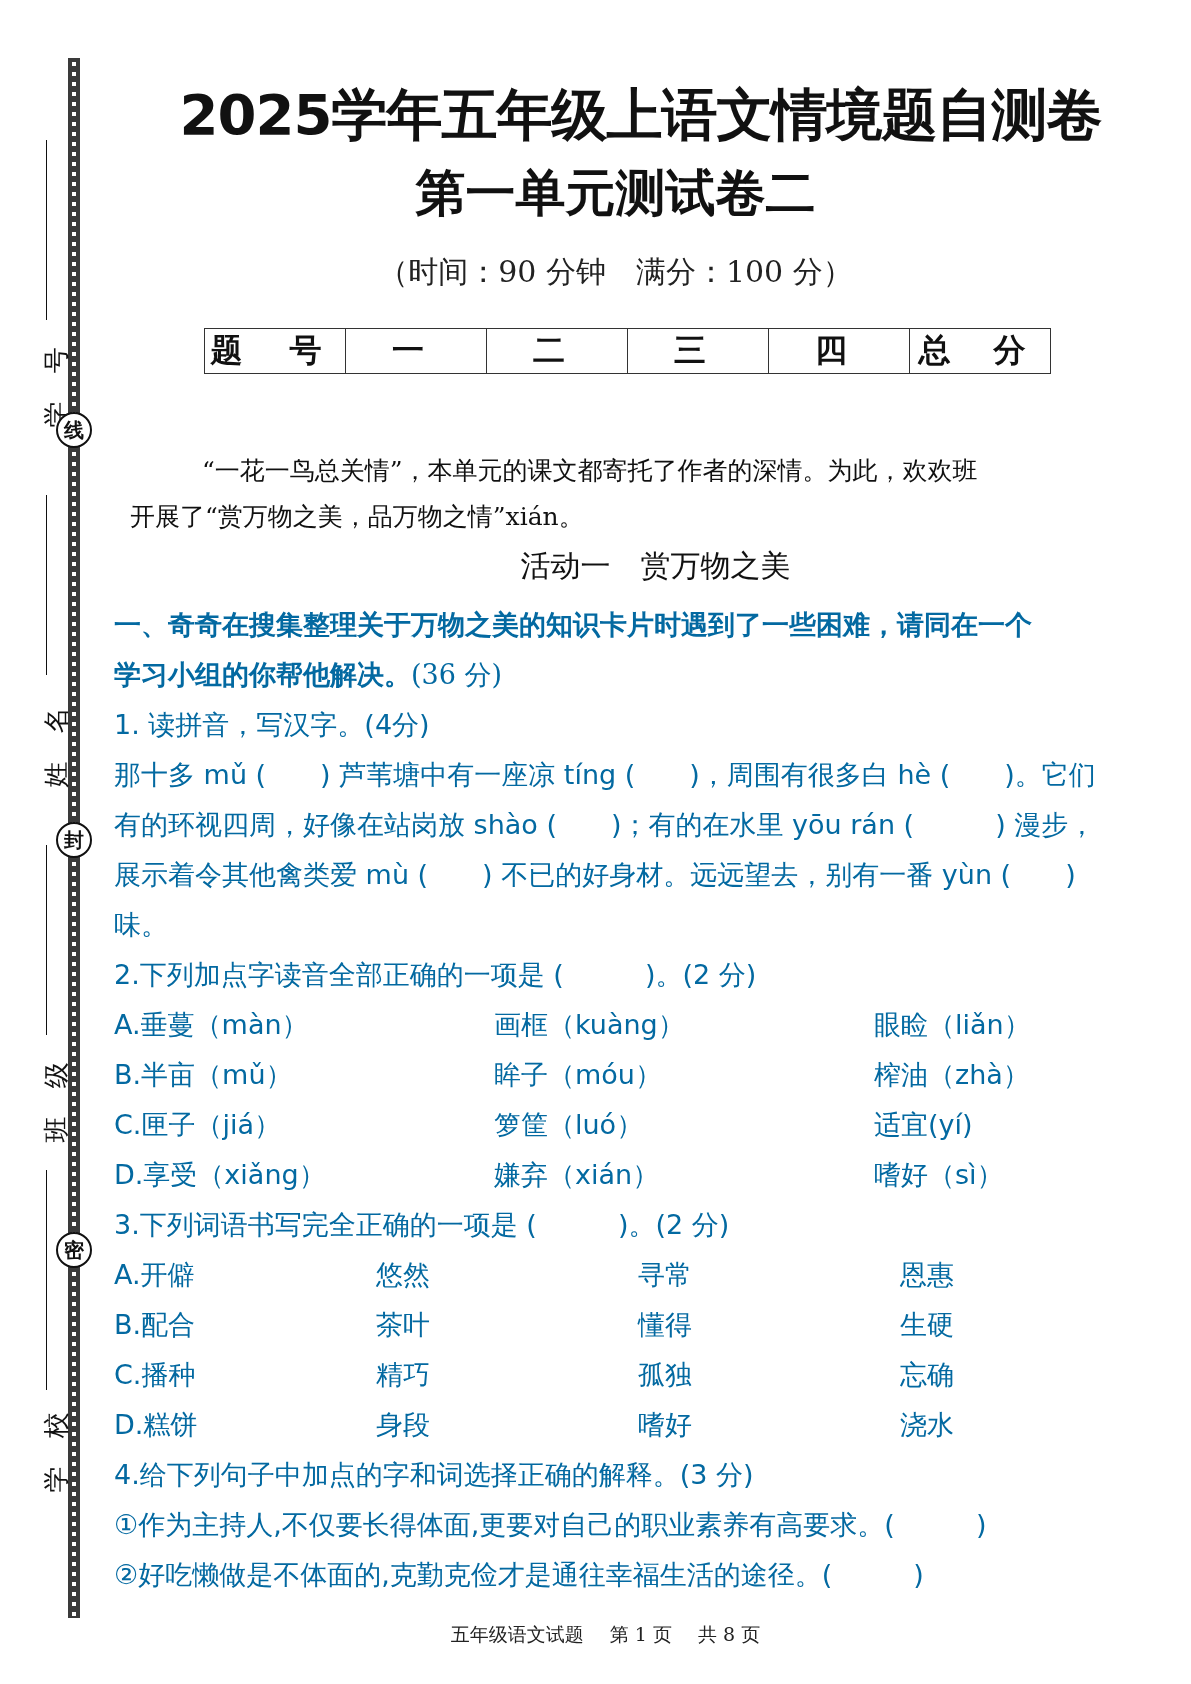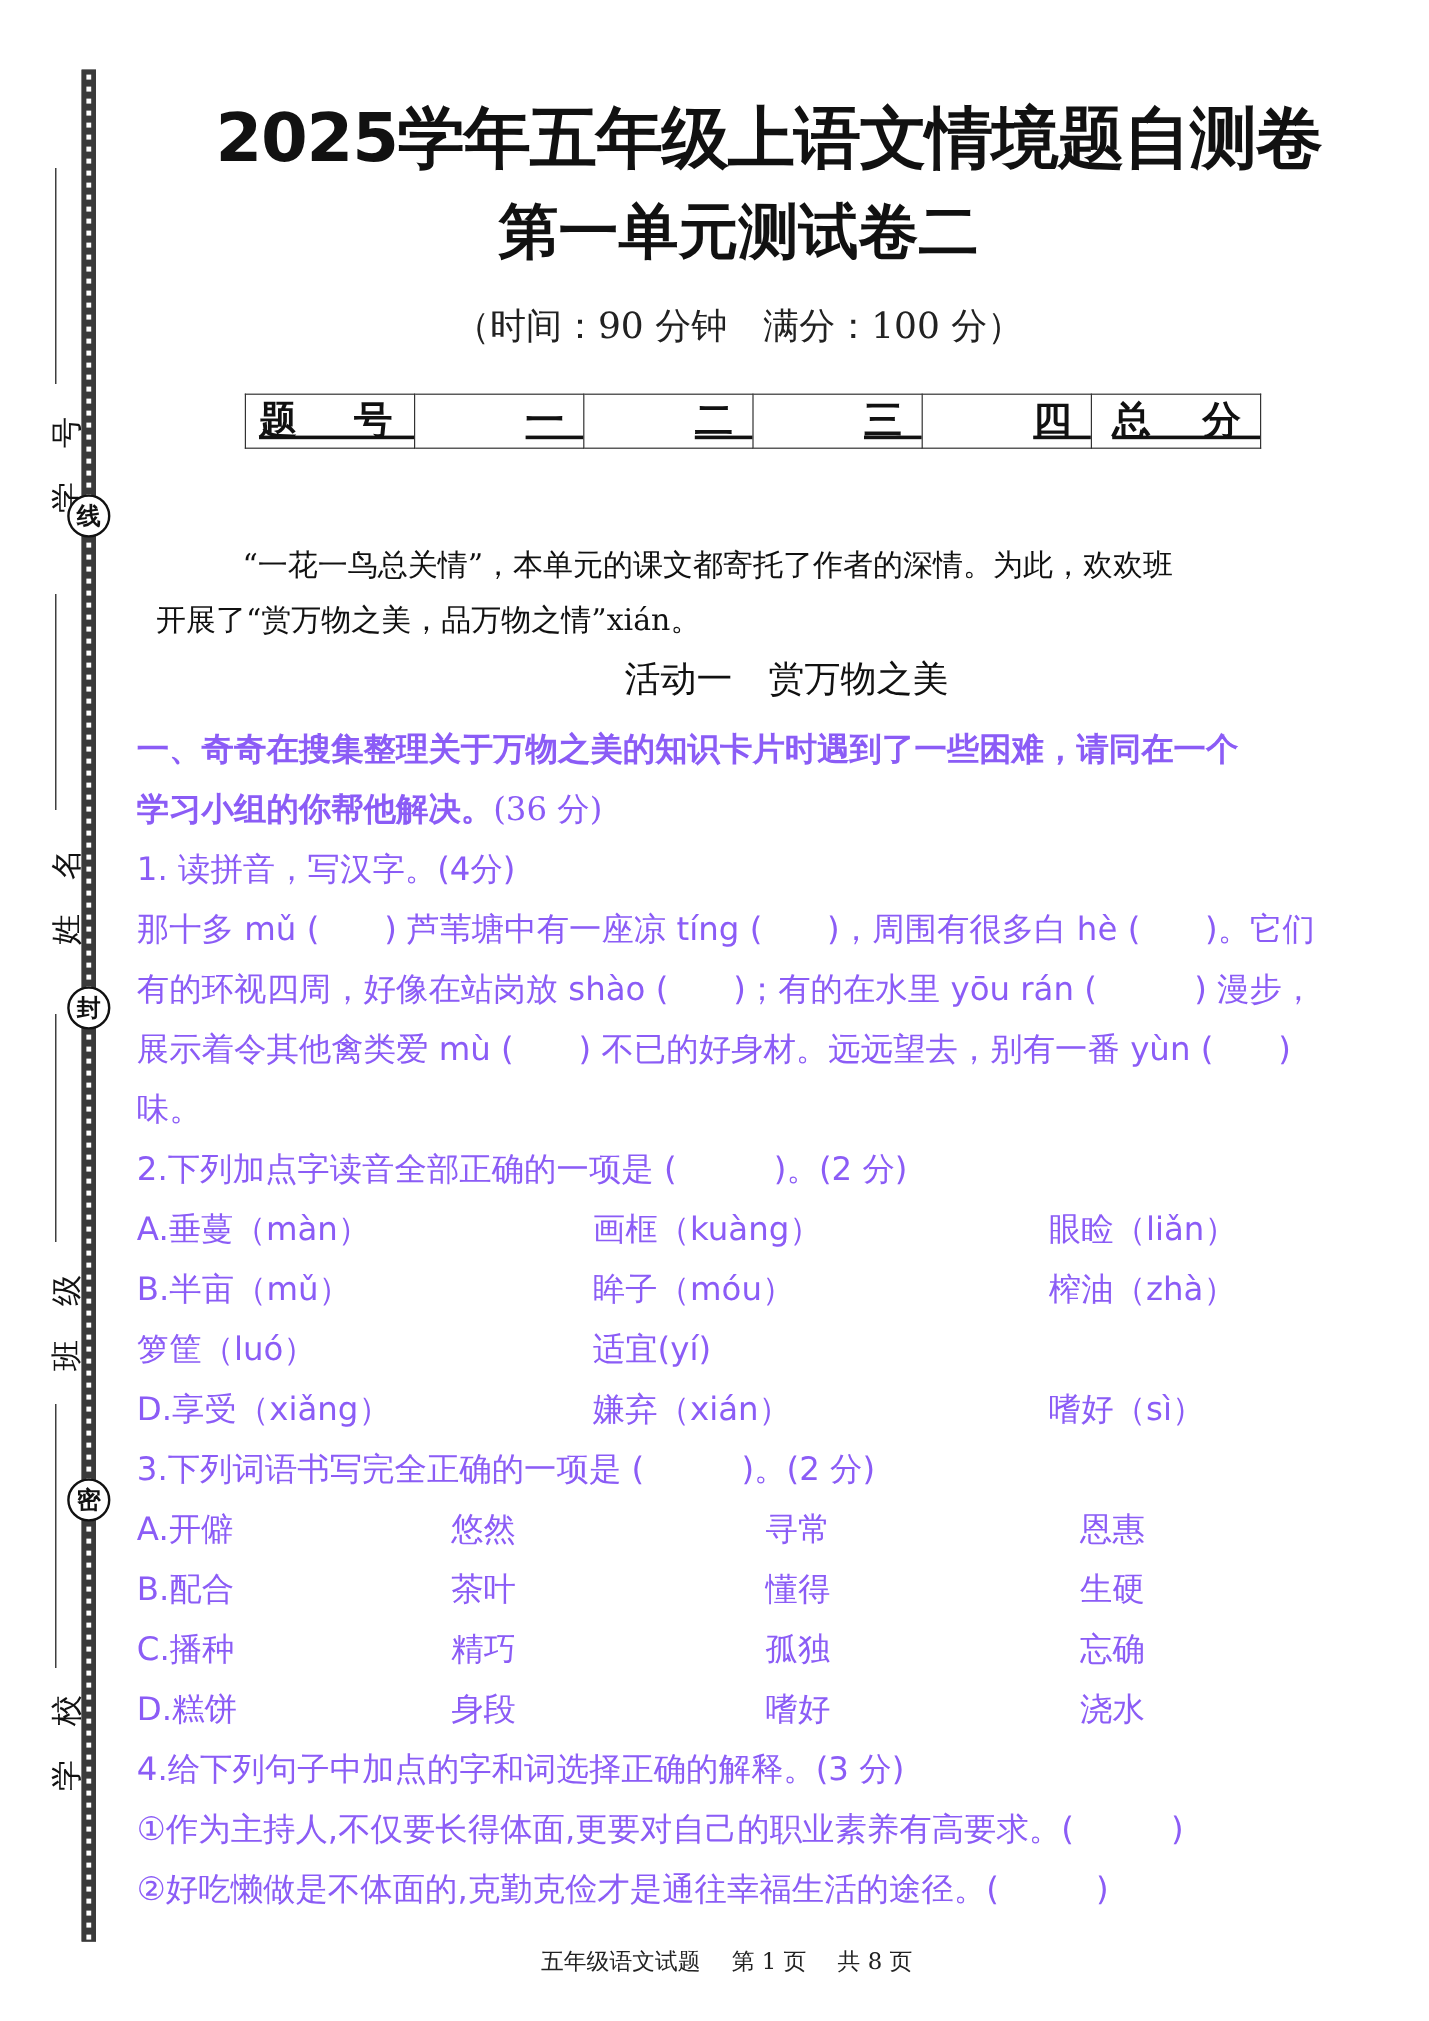--- a/index.html
+++ b/index.html
@@ -14,31 +14,31 @@
     display: flex; align-items: center; justify-content: center; font-size: 20px; font-weight: bold; box-sizing: border-box; }
   .side-label { position: absolute; left: 16px; font-size: 26px; transform: rotate(-90deg); transform-origin: center; white-space: nowrap; letter-spacing: 10px; width: 80px; text-align: center; }
   .side-line { position: absolute; left: 46px; width: 1px; background: #111; }
 
   
   .title { position: absolute; left: 0; right: 0; top: 78px; text-align: center; padding-left: 90px; font-size: 56px; font-weight: bold; letter-spacing: -1px; font-family: "DejaVu Sans", sans-serif; }
   .subtitle { position: absolute; left: 0; right: 0; top: 160px; text-align: center; padding-left: 40px; font-size: 50px; font-weight: bold; font-family: "DejaVu Sans", sans-serif; }
   .meta { position: absolute; left: 0; right: 0; top: 252px; text-align: center; padding-left: 40px; font-size: 30px; font-family: "DejaVu Serif", serif; color: #222; }
 
   table.score { position: absolute; left: 204px; top: 328px; border-collapse: collapse; }
-  table.score td { border: 1.5px solid #333; height: 44px; width: 140px; text-align: right; font-size: 32px; font-weight: bold; letter-spacing: 16px; padding: 0; text-decoration: underline; }
+  table.score td { border: 1.5px solid #333; height: 44px; width: 140px; text-align: center; font-size: 32px; font-weight: bold; letter-spacing: 16px; padding: 0; }
   table.score td.first { letter-spacing: 18px; }
 
   .intro { position: absolute; left: 130px; width: 990px; top: 448px; font-family: "DejaVu Serif", serif; font-size: 25px; line-height: 46px; color: #111; }
   .intro p { margin: 0; }
   .intro .l1 { text-indent: 72px; }
 
   .activity { position: absolute; left: 0; right: 0; top: 546px; text-align: center; padding-left: 120px; font-size: 30px; }
   .activity span + span { margin-left: 30px; }
 
-  .body { position: absolute; left: 114px; width: 1010px; top: 600px; font-size: 27px; color: #8b5cf6; }
+  .body { position: absolute; left: 114px; width: 1010px; top: 600px; font-size: 27px; color: #0369a1; }
   .line { height: 50px; line-height: 50px; white-space: nowrap; }
   .bold { font-weight: bold; }
   .score-note { font-family: "DejaVu Serif", serif; font-weight: normal; }
   .row { display: flex; height: 50px; line-height: 50px; }
   .c3 { width: 380px; }
   .c4 { width: 262px; }
 
   .footer { position: absolute; left: 0; right: 0; top: 1622px; text-align: center; font-family: "DejaVu Serif", serif; font-size: 19px; color: #222; padding-left: 20px; }
   .footer span + span { margin-left: 26px; }
 </style>
@@ -101,20 +101,21 @@
     <span class="c3">A.垂蔓（màn）</span>
     <span class="c3">画框（kuàng）</span>
     <span>眼睑（liǎn）</span>
   </div>
   <div class="row">
     <span class="c3">B.半亩（mǔ）</span>
     <span class="c3">眸子（móu）</span>
     <span>榨油（zhà）</span>
   </div>
   <div class="row">
+    <span class="c3">C.匣子（jiá）</span>
     <span class="c3">箩筐（luó）</span>
     <span>适宜(yí)</span>
   </div>
   <div class="row">
     <span class="c3">D.享受（xiǎng）</span>
     <span class="c3">嫌弃（xián）</span>
     <span>嗜好（sì）</span>
   </div>
 
   <div class="line">3.下列词语书写完全正确的一项是 (　　　)。(2 分)</div>

